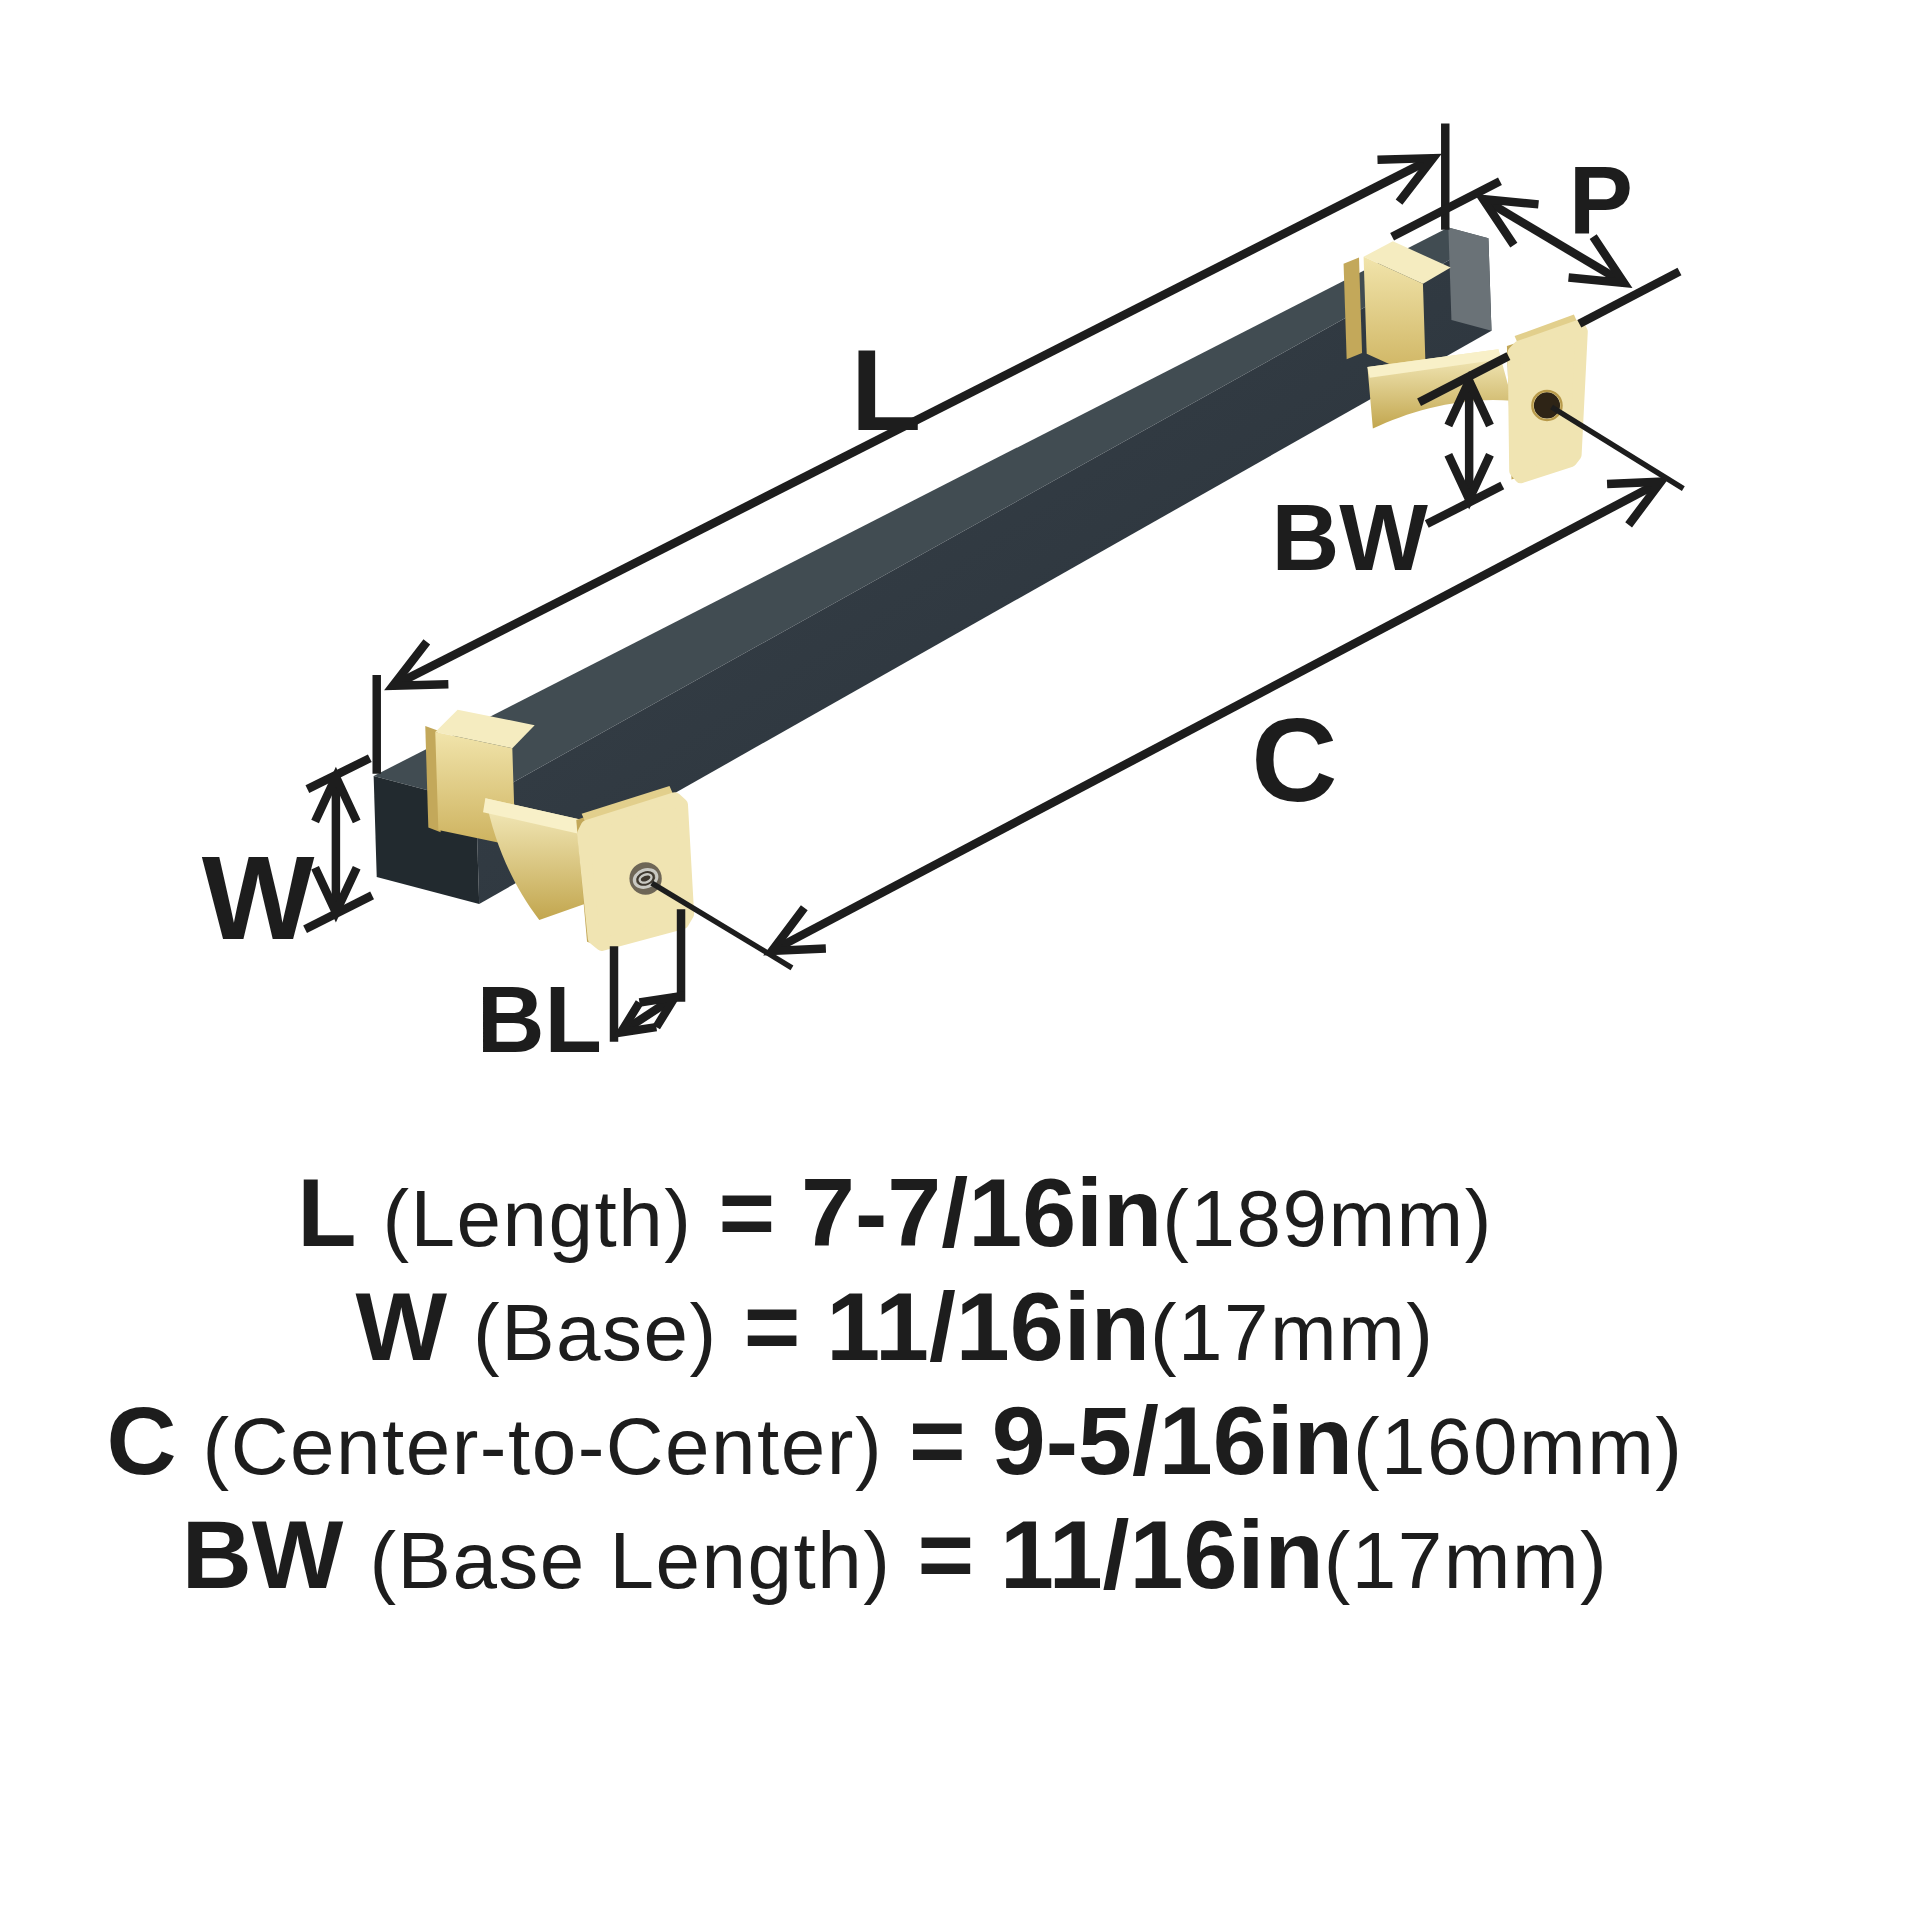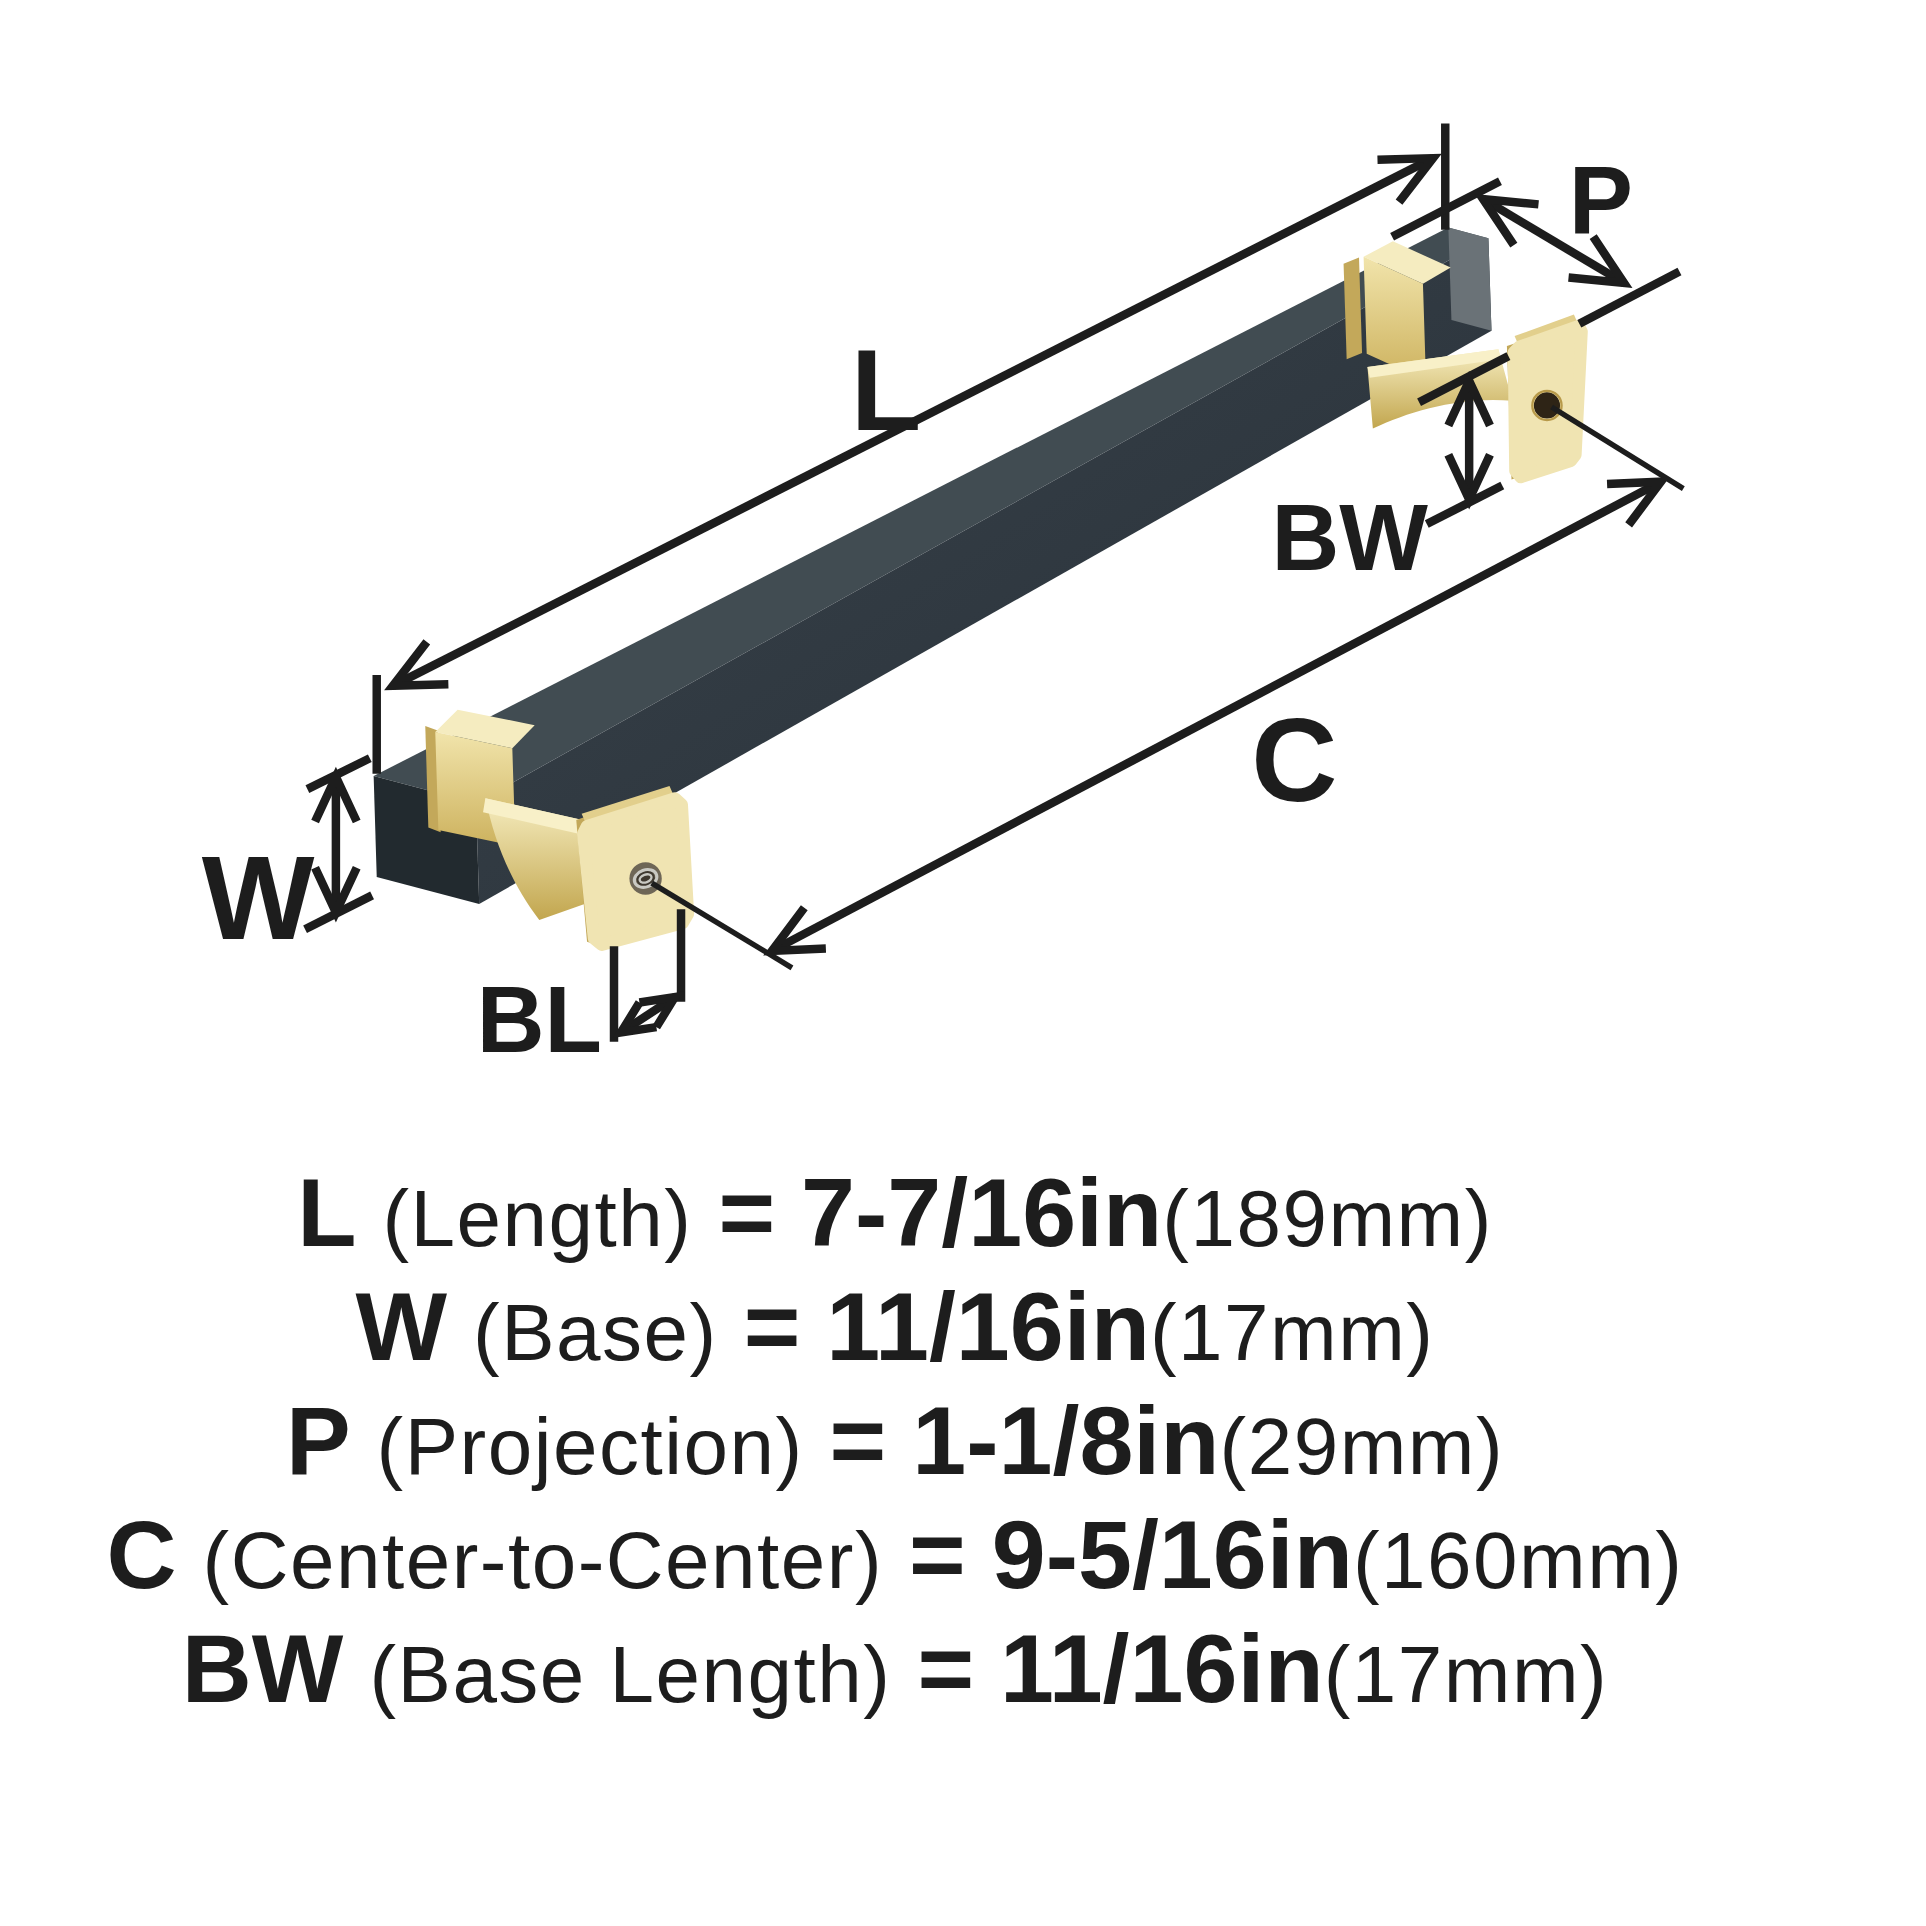--- a/index.html
+++ b/index.html
@@ -129,19 +129,18 @@
       <text class="dimlabel" x="1752" y="740" font-size="122">BW</text>
       <text class="dimlabel" x="1680" y="1040" font-size="155">C</text>
       <text class="dimlabel" x="335" y="1218" font-size="155">W</text>
       <text class="dimlabel" x="700" y="1365" font-size="122">BL</text>
     </g>
   </svg>
 
   <div id="specs">
     <div class="spec-row"><span class="sym">L</span><span class="nm">(Length)</span><span class="eq">=</span><span class="imp">7-7/16in</span><span class="met">(189mm)</span></div>
     <div class="spec-row"><span class="sym">W</span><span class="nm">(Base)</span><span class="eq">=</span><span class="imp">11/16in</span><span class="met">(17mm)</span></div>
-    <div class="spec-row"><span class="sym">P</span><span class="nm">(Projection)</span><span class="eq">=</span><span class="imp">1-1/8in</span><span class="met">(29mm)</span></div>
     <div class="spec-row"><span class="sym">C</span><span class="nm">(Center-to-Center)</span><span class="eq">=</span><span class="imp">9-5/16in</span><span class="met">(160mm)</span></div>
     <div class="spec-row"><span class="sym">BW</span><span class="nm">(Base Length)</span><span class="eq">=</span><span class="imp">11/16in</span><span class="met">(17mm)</span></div>
   </div>
 
 </div>
 
 
 </body></html>

